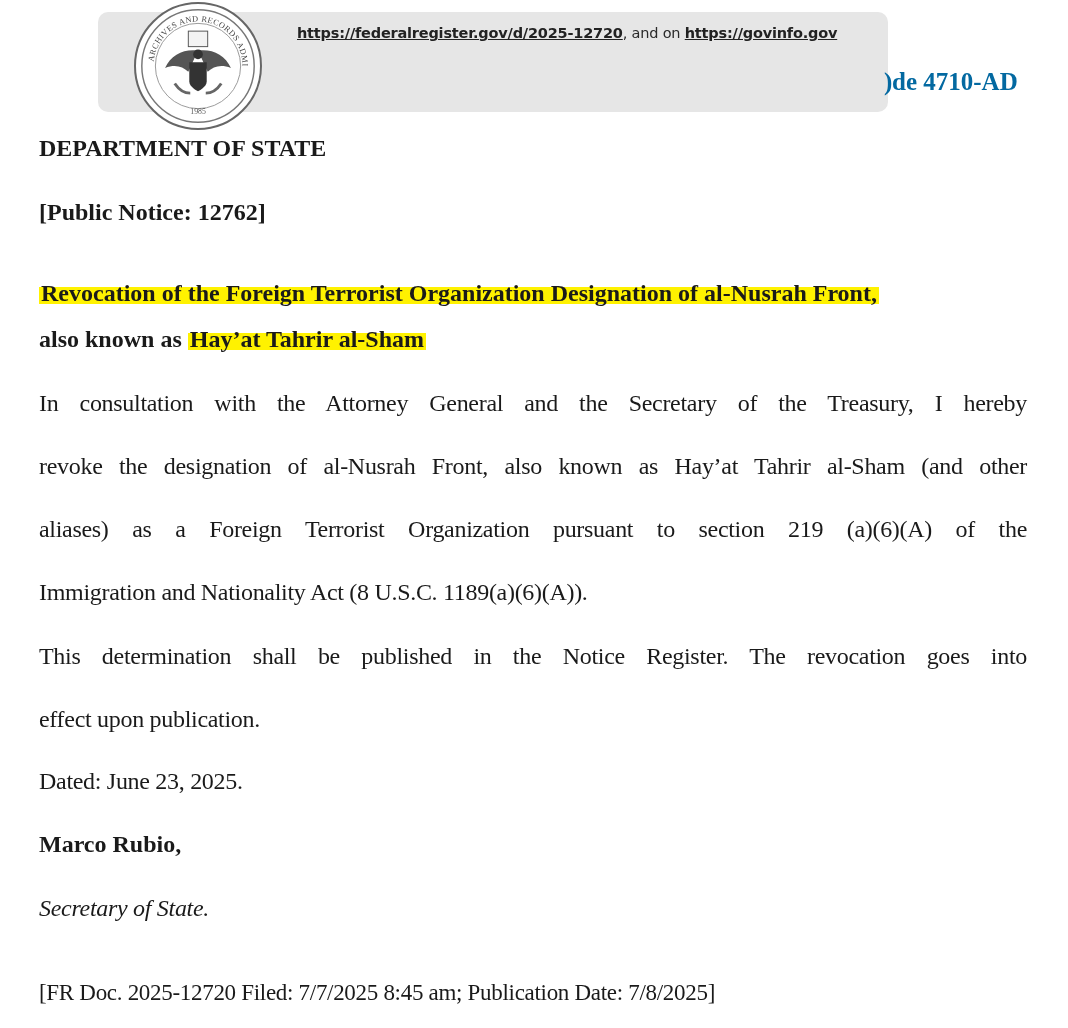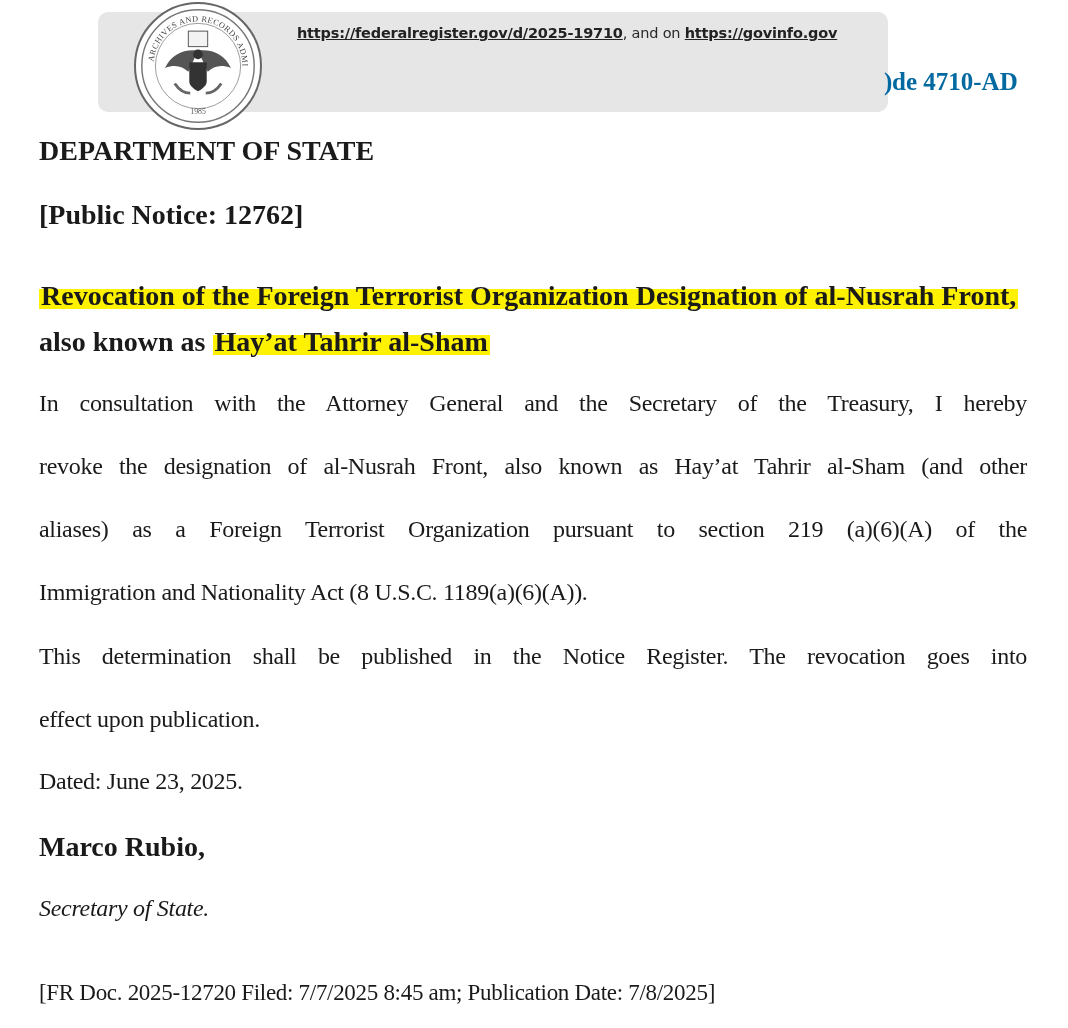--- a/index.html
+++ b/index.html
@@ -7,21 +7,21 @@
 
   .banner { position: absolute; left: 98px; top: 12px; width: 790px; height: 100px; background: #e6e6e6; border-radius: 10px; }
   .seal { position: absolute; left: 134px; top: 2px; width: 128px; height: 128px; border-radius: 50%; background: #ffffff; border: 2px solid #666; box-sizing: border-box; }
   .seal svg { width: 100%; height: 100%; display: block; }
 
   .banner-text { position: absolute; left: 297px; top: 22px; font-family: "DejaVu Sans", sans-serif; font-size: 14.5px; line-height: 23px; color: #2a2a2a; letter-spacing: -0.2px; }
   .banner-text .link { font-weight: bold; text-decoration: underline; color: #222; }
   .billing-code { position: absolute; left: 884px; top: 68px; font-family: "Liberation Serif", serif; font-weight: bold; font-size: 25px; color: #0369a1; white-space: nowrap; }
   .billing-code .cut { display: inline-block; width: 8px; overflow: hidden; vertical-align: bottom; }
 
-  .line { position: absolute; left: 39px; white-space: nowrap; font-size: 28px; }
+  .line { position: absolute; left: 39px; white-space: nowrap; font-size: 24px; }
   .bold { font-weight: bold; }
   .hl { background: linear-gradient(180deg, rgba(255,240,0,0) 0%, rgba(255,240,0,0) 28%, #fff200 28%, #fff200 92%, rgba(255,240,0,0) 92%); padding: 0 2px; }
   .body { font-size: 24px; letter-spacing: -0.3px; }
   .justify { width: 988px; text-align: justify; text-align-last: justify; white-space: normal; }
   .italic { font-style: italic; }
 </style>
 </head>
 <body>
 
 <div class="banner"></div>
@@ -40,21 +40,21 @@
     <text x="64" y="114" font-size="8" text-anchor="middle" fill="#555" font-family="Liberation Serif, serif">1985</text>
     <path id="arc" d="M18 64 A46 46 0 0 1 110 64" fill="none"></path>
     <text font-size="8.5" fill="#444" font-family="Liberation Serif, serif" letter-spacing="0.5">
       <textPath href="#arc" startOffset="3%">ARCHIVES AND RECORDS ADMIN</textPath>
     </text>
   </svg>
 </div>
 
 <div class="banner-text">
   <div>
-    <span class="link">https://federalregister.gov/d/2025-19710</span><span>, and on </span><span class="link">https://govinfo.gov</span>
+    <span class="link">https://federalregister.gov/d/2025-12720</span><span>, and on </span><span class="link">https://govinfo.gov</span>
   </div>
 </div>
 
 <div class="billing-code"><span class="cut">)</span><span>de 4710-AD</span></div>
 
 <div class="line bold" style="top:135px;">DEPARTMENT OF STATE</div>
 
 <div class="line bold" style="top:199px;">[Public Notice: 12762]</div>
 
 <div class="line bold" style="top:280px;">

